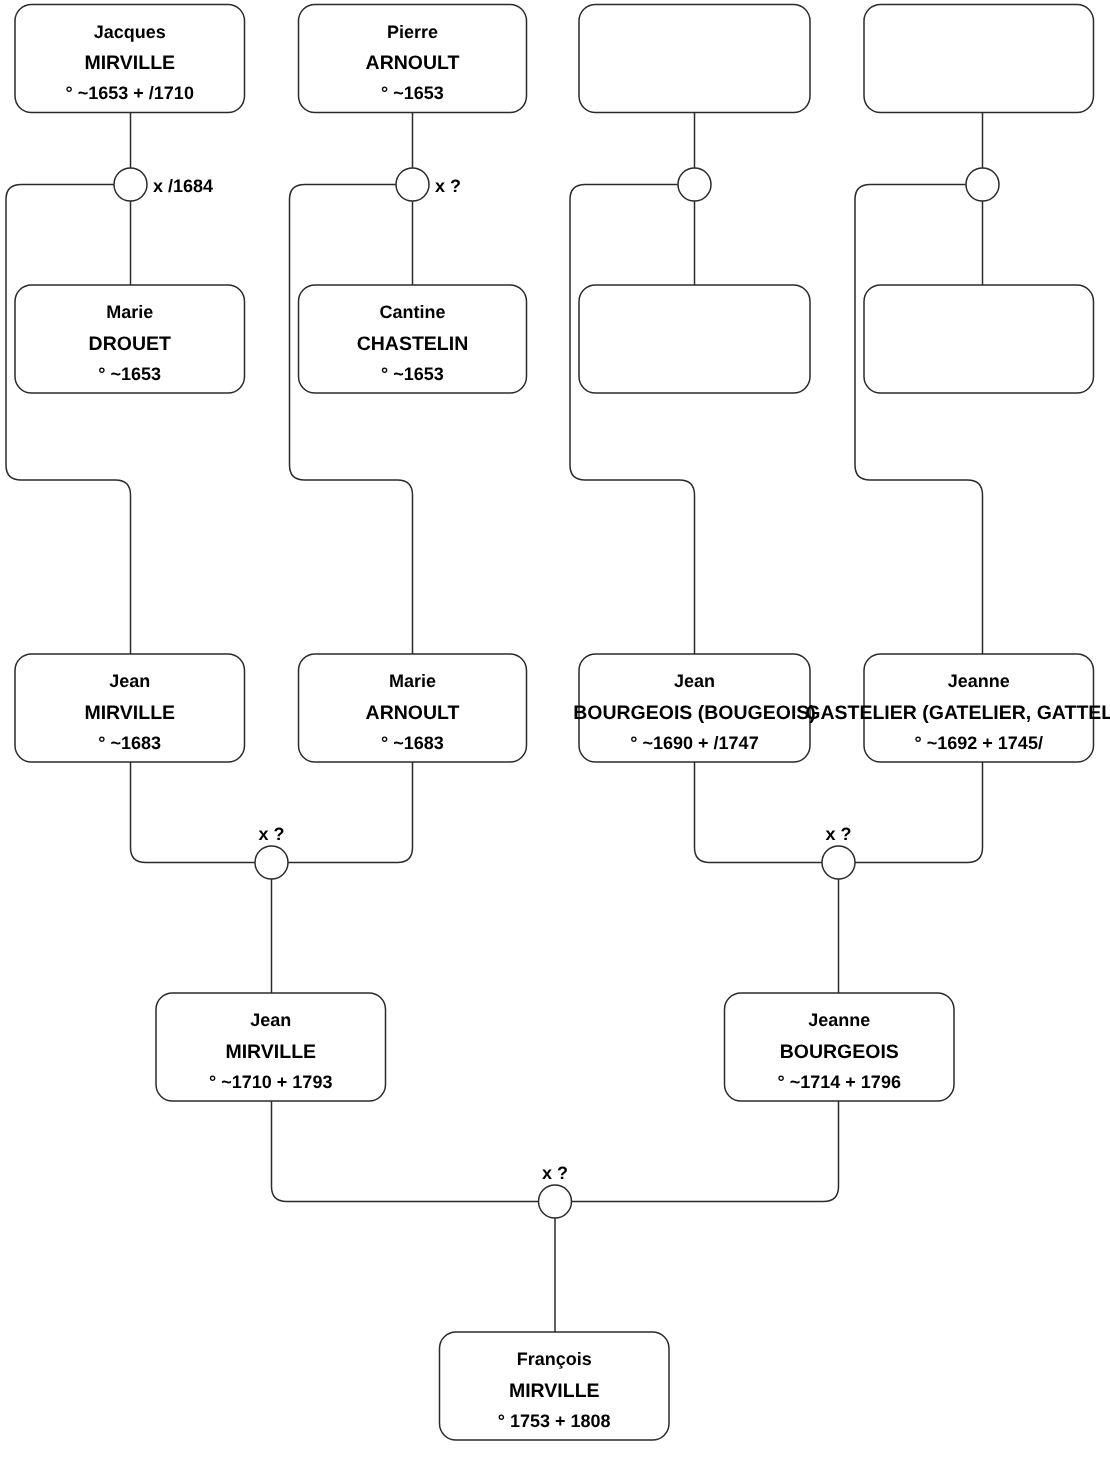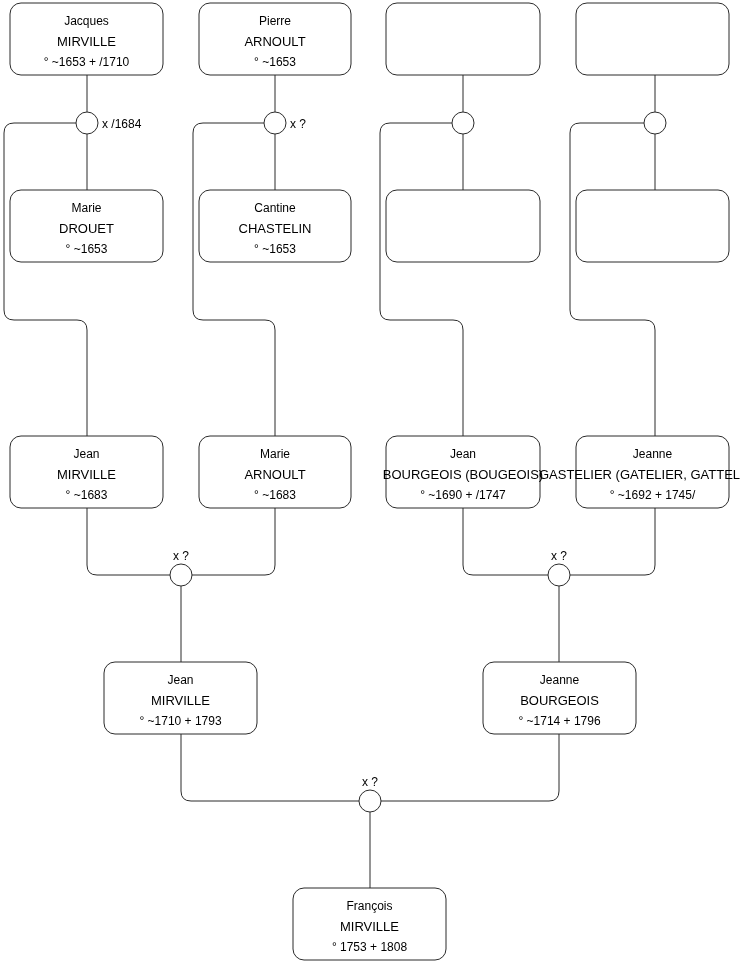--- a/index.html
+++ b/index.html
@@ -10,20 +10,21 @@
   body {
     width: 740px;
     height: 975px;
     font-family: "Liberation Sans", sans-serif;
     overflow: hidden;
   }
   #tree-root {
     position: relative;
     width: 740px;
     height: 750px;
+    font-weight: bold;
   }
   svg.tree-canvas {
     position: absolute;
     top: 0;
     left: 0;
     width: 740px;
     height: 975px;
     display: block;
   }
   .node-box {

